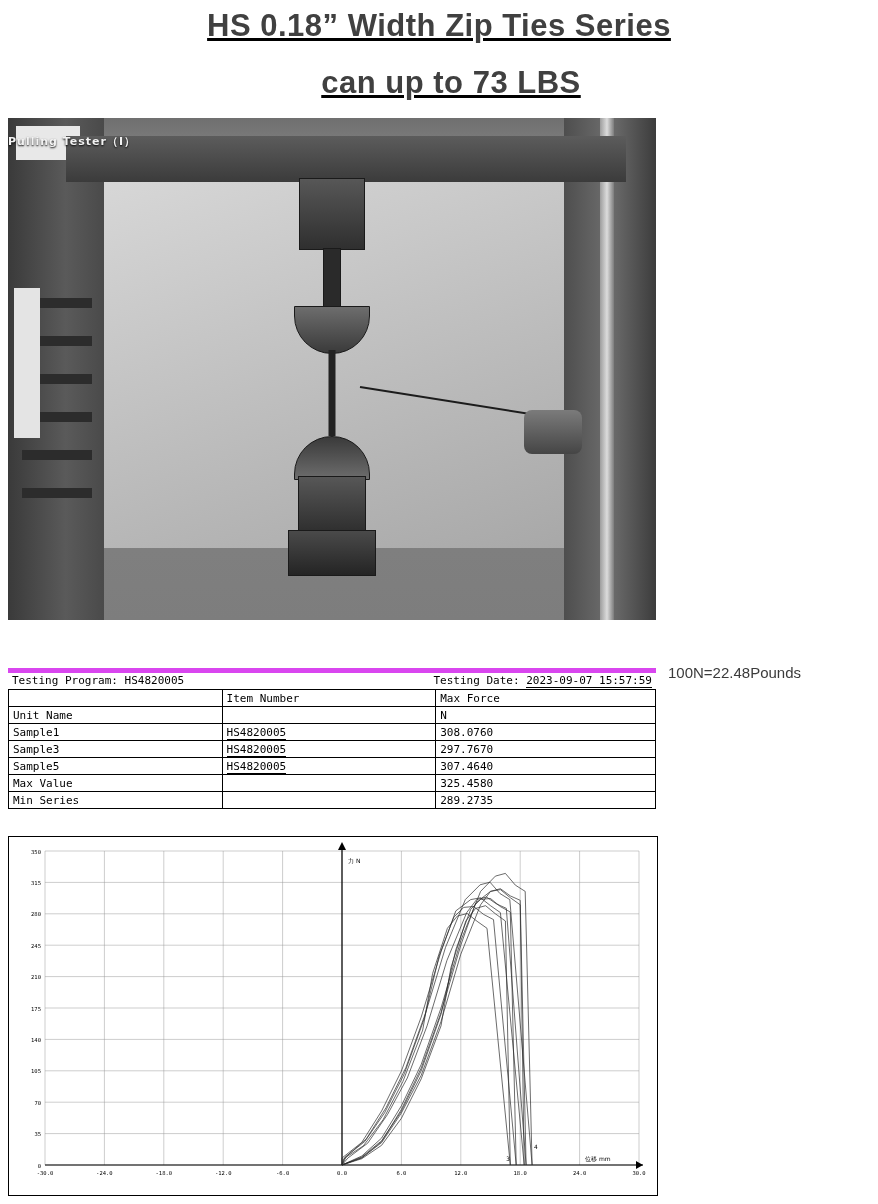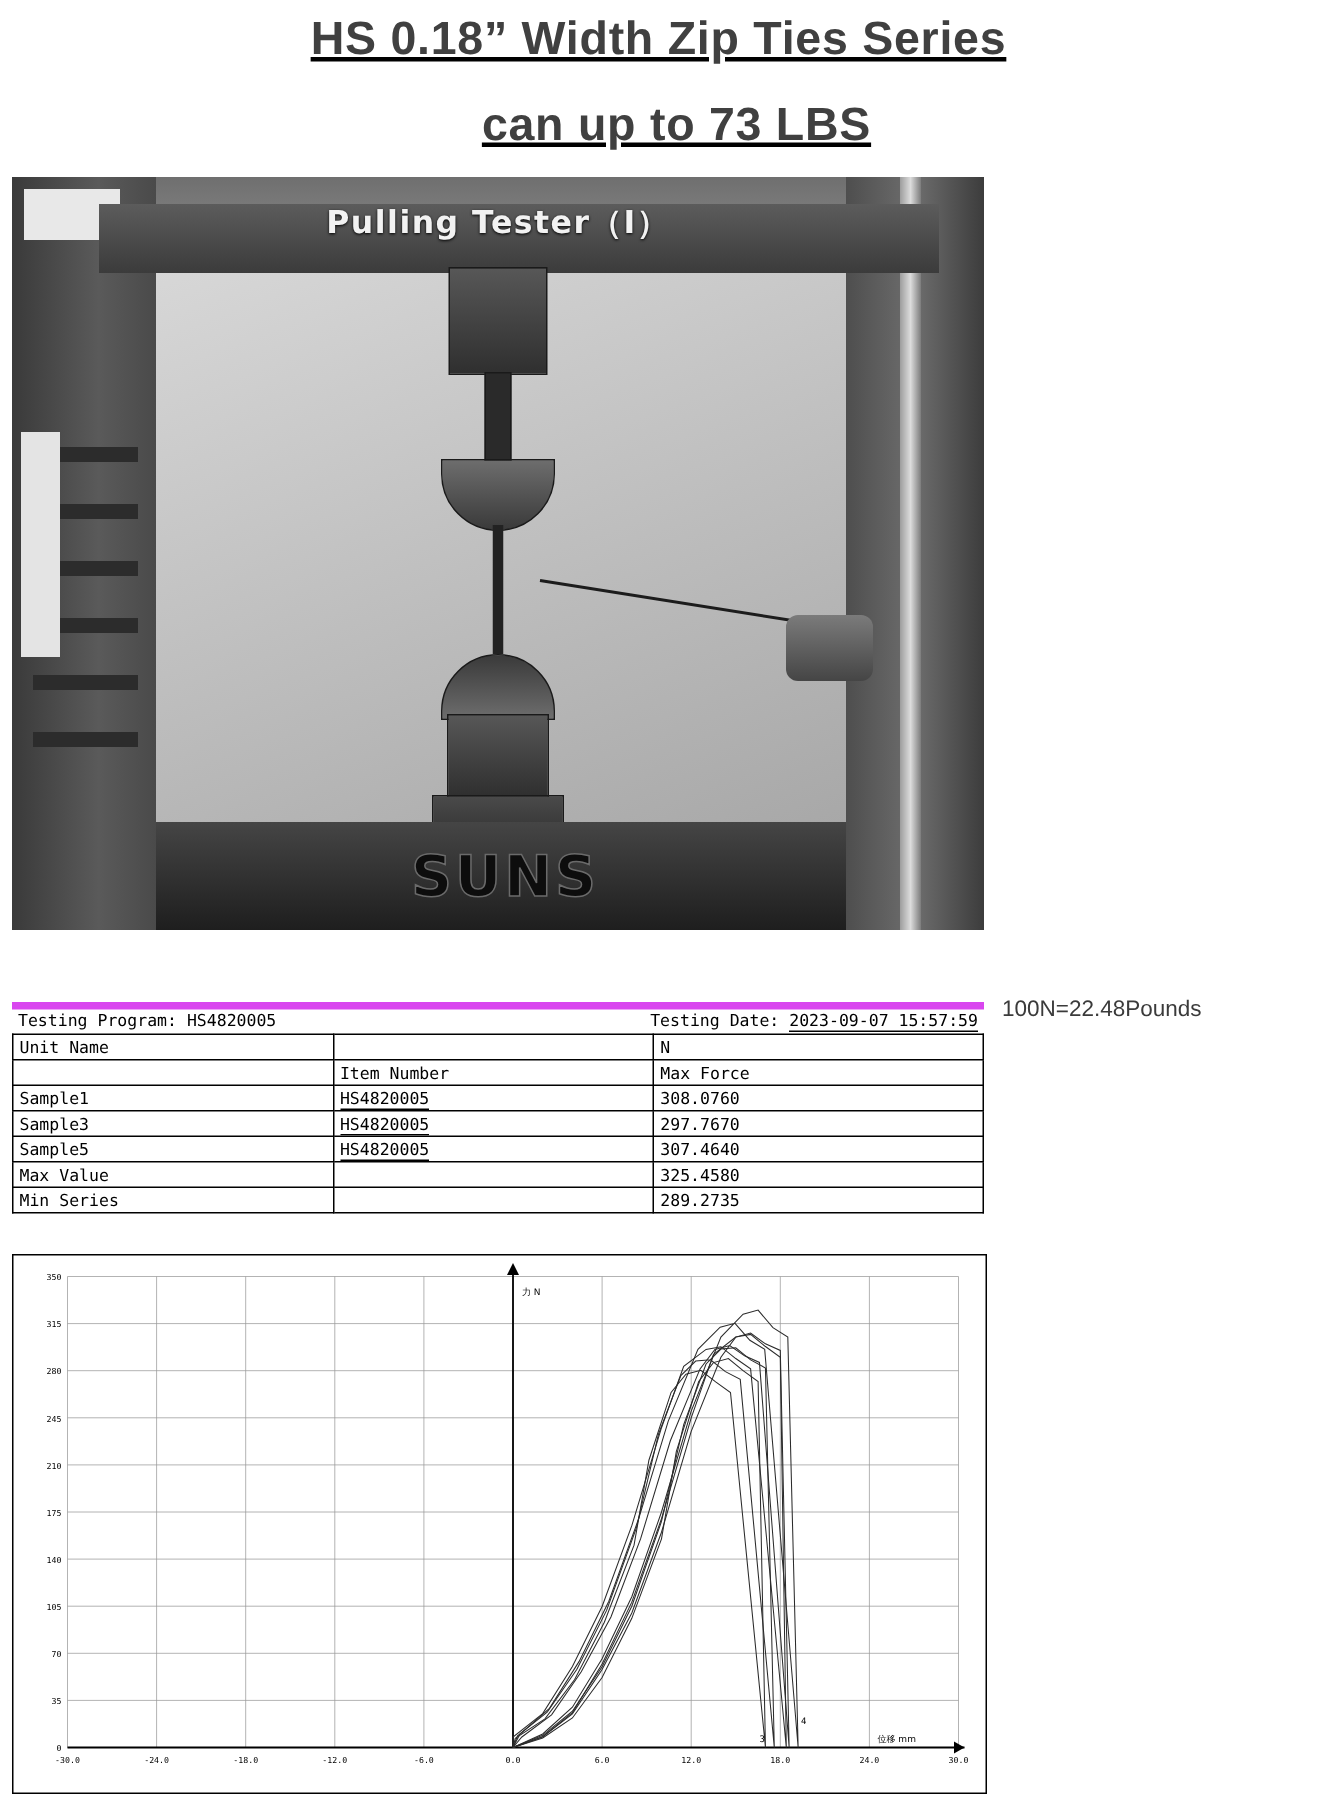--- a/index.html
+++ b/index.html
@@ -61,25 +61,24 @@
   .backpanel{
     position:absolute;left:96px;right:92px;top:62px;bottom:72px;
     background:linear-gradient(160deg,#d7d7d7,#bdbdbd 55%,#a8a8a8);
   }
   .top-beam{
     position:absolute;left:58px;right:30px;top:18px;height:46px;
     background:linear-gradient(180deg,#5c5c5c,#3b3b3b);
   }
   .tester-label{
     position:absolute;left:0;right:0;top:16px;
-    text-align:center;
     color:#f2f2f2;
     font-family:"DejaVu Sans", sans-serif;
     font-weight:bold;
-    font-size:21px;
+    font-size:11px;
     letter-spacing:1px;
     text-shadow:0 1px 2px #000;
   }
   .bot-beam{
     position:absolute;left:96px;right:92px;bottom:0;height:72px;
     background:linear-gradient(180deg,#454545,#1e1e1e);
   }
   .brand{
     position:absolute;left:170px;bottom:14px;
     color:#0d0d0d;
@@ -192,49 +191,46 @@
     <div class="grip g2"></div>
     <div class="grip g3"></div>
     <div class="specimen"></div>
     <div class="grip g4"></div>
     <div class="grip g5"></div>
     <div class="grip g6"></div>
 
     <div class="wire"></div>
     <div class="side-knob"></div>
 
-    <div class="bot-beam">
-      <div class="brand">SUNS</div>
-    </div>
   </div>
 </div>
 
 <div class="report">
   <div class="report-head">
     <div>
       <span>Testing Program:</span>
       <span>HS4820005</span>
     </div>
     <div>
       <span>Testing Date:</span>
       <span class="u">2023-09-07 15:57:59</span>
     </div>
   </div>
 
   <table class="data">
     <tbody>
       <tr>
+        <td class="c1"></td>
+        <td class="c2">Item Number</td>
+        <td class="c3">Max Force</td>
+      </tr>
+      <tr>
         <td class="c1">Unit Name</td>
         <td class="c2"></td>
         <td class="c3">N</td>
-      </tr>
-      <tr>
-        <td class="c1"></td>
-        <td class="c2">Item Number</td>
-        <td class="c3">Max Force</td>
       </tr>
       <tr>
         <td class="c1">Sample1</td>
         <td class="c2"><span class="uline">HS4820005</span></td>
         <td class="c3">308.0760</td>
       </tr>
       <tr>
         <td class="c1">Sample3</td>
         <td class="c2"><span class="uline">HS4820005</span></td>
         <td class="c3">297.7670</td>

